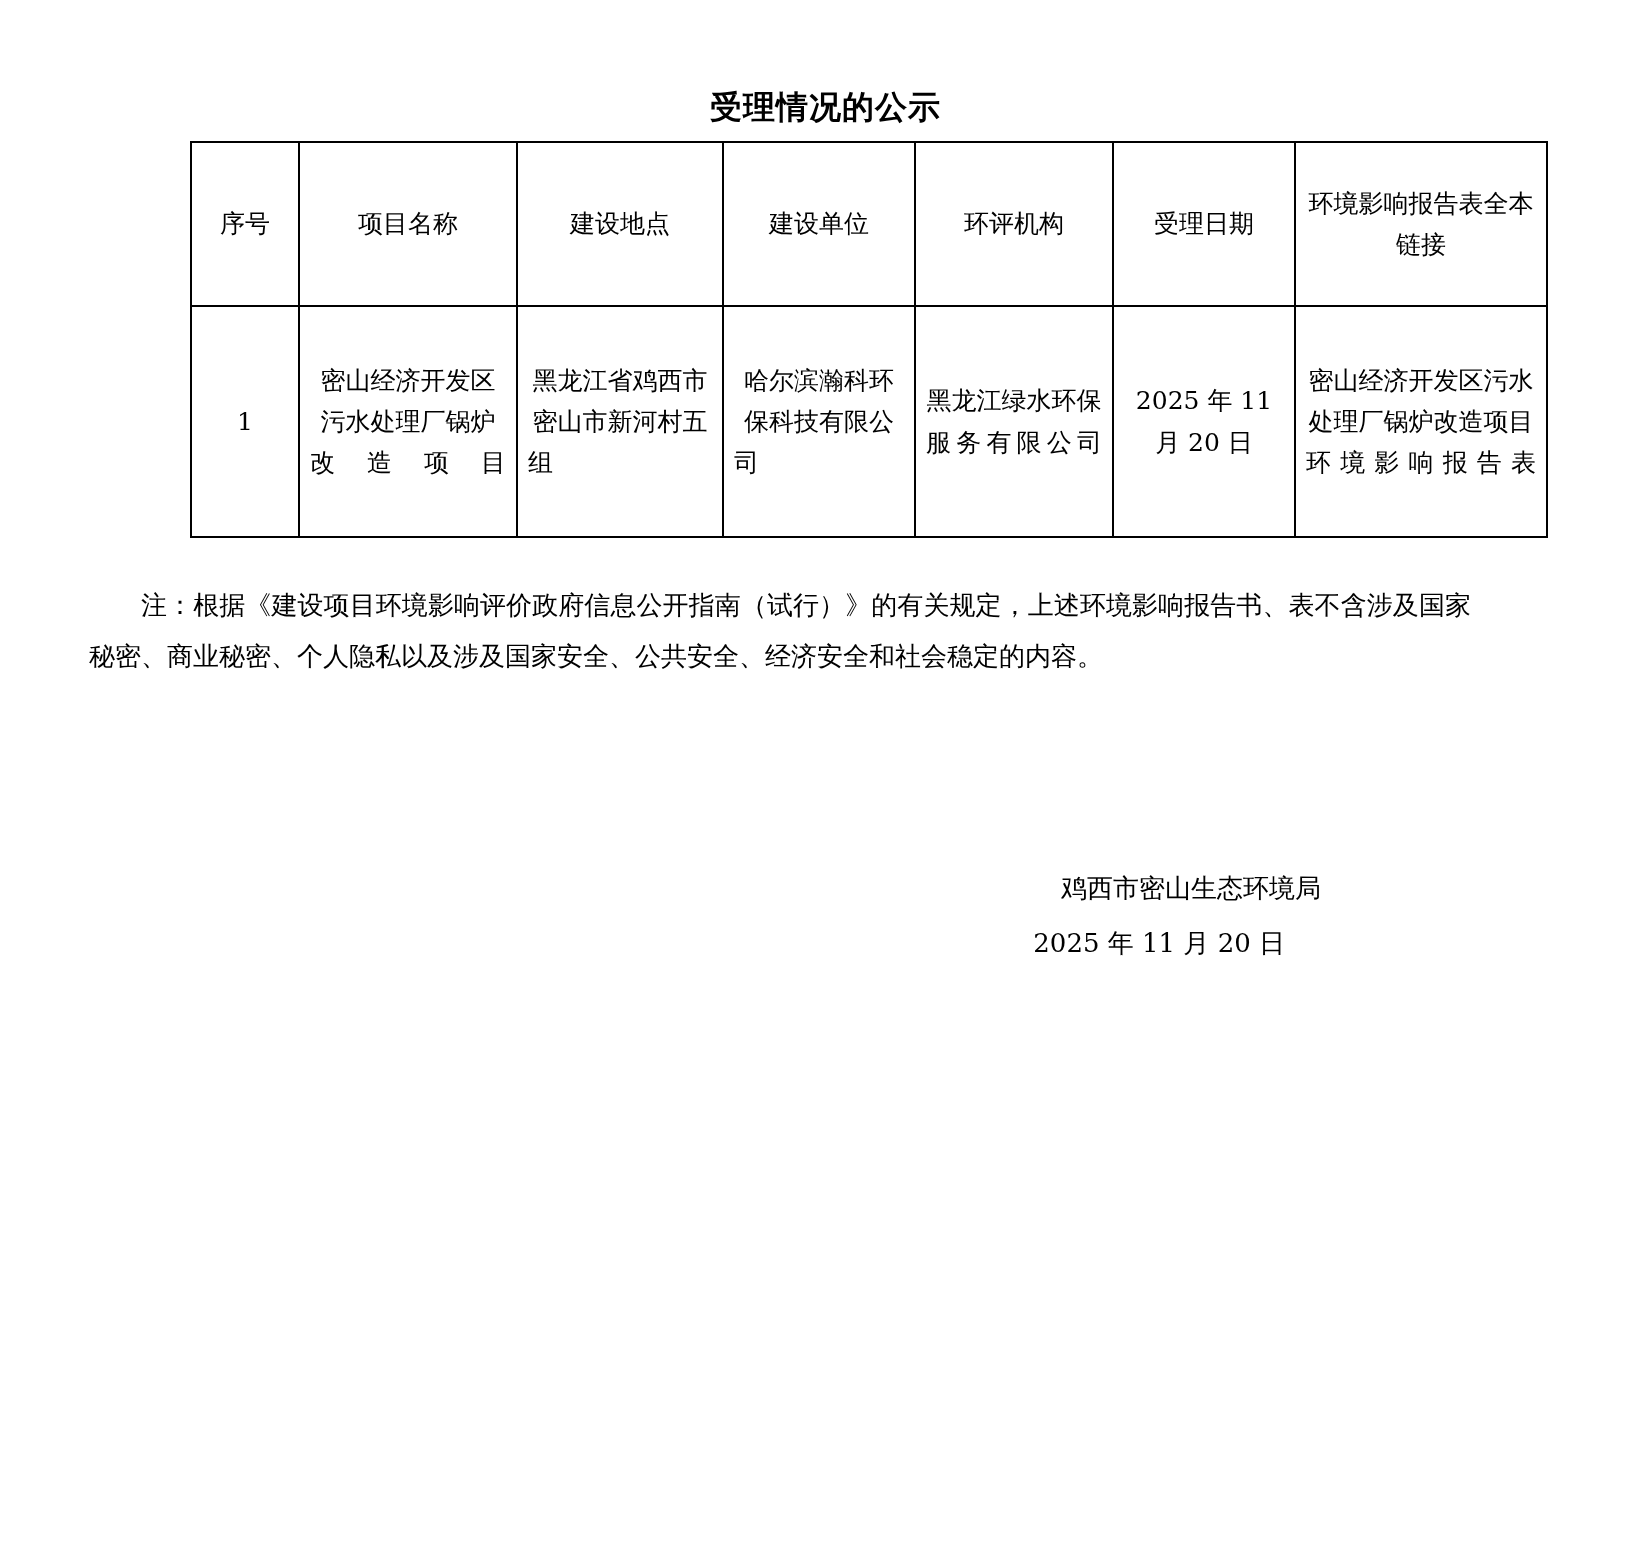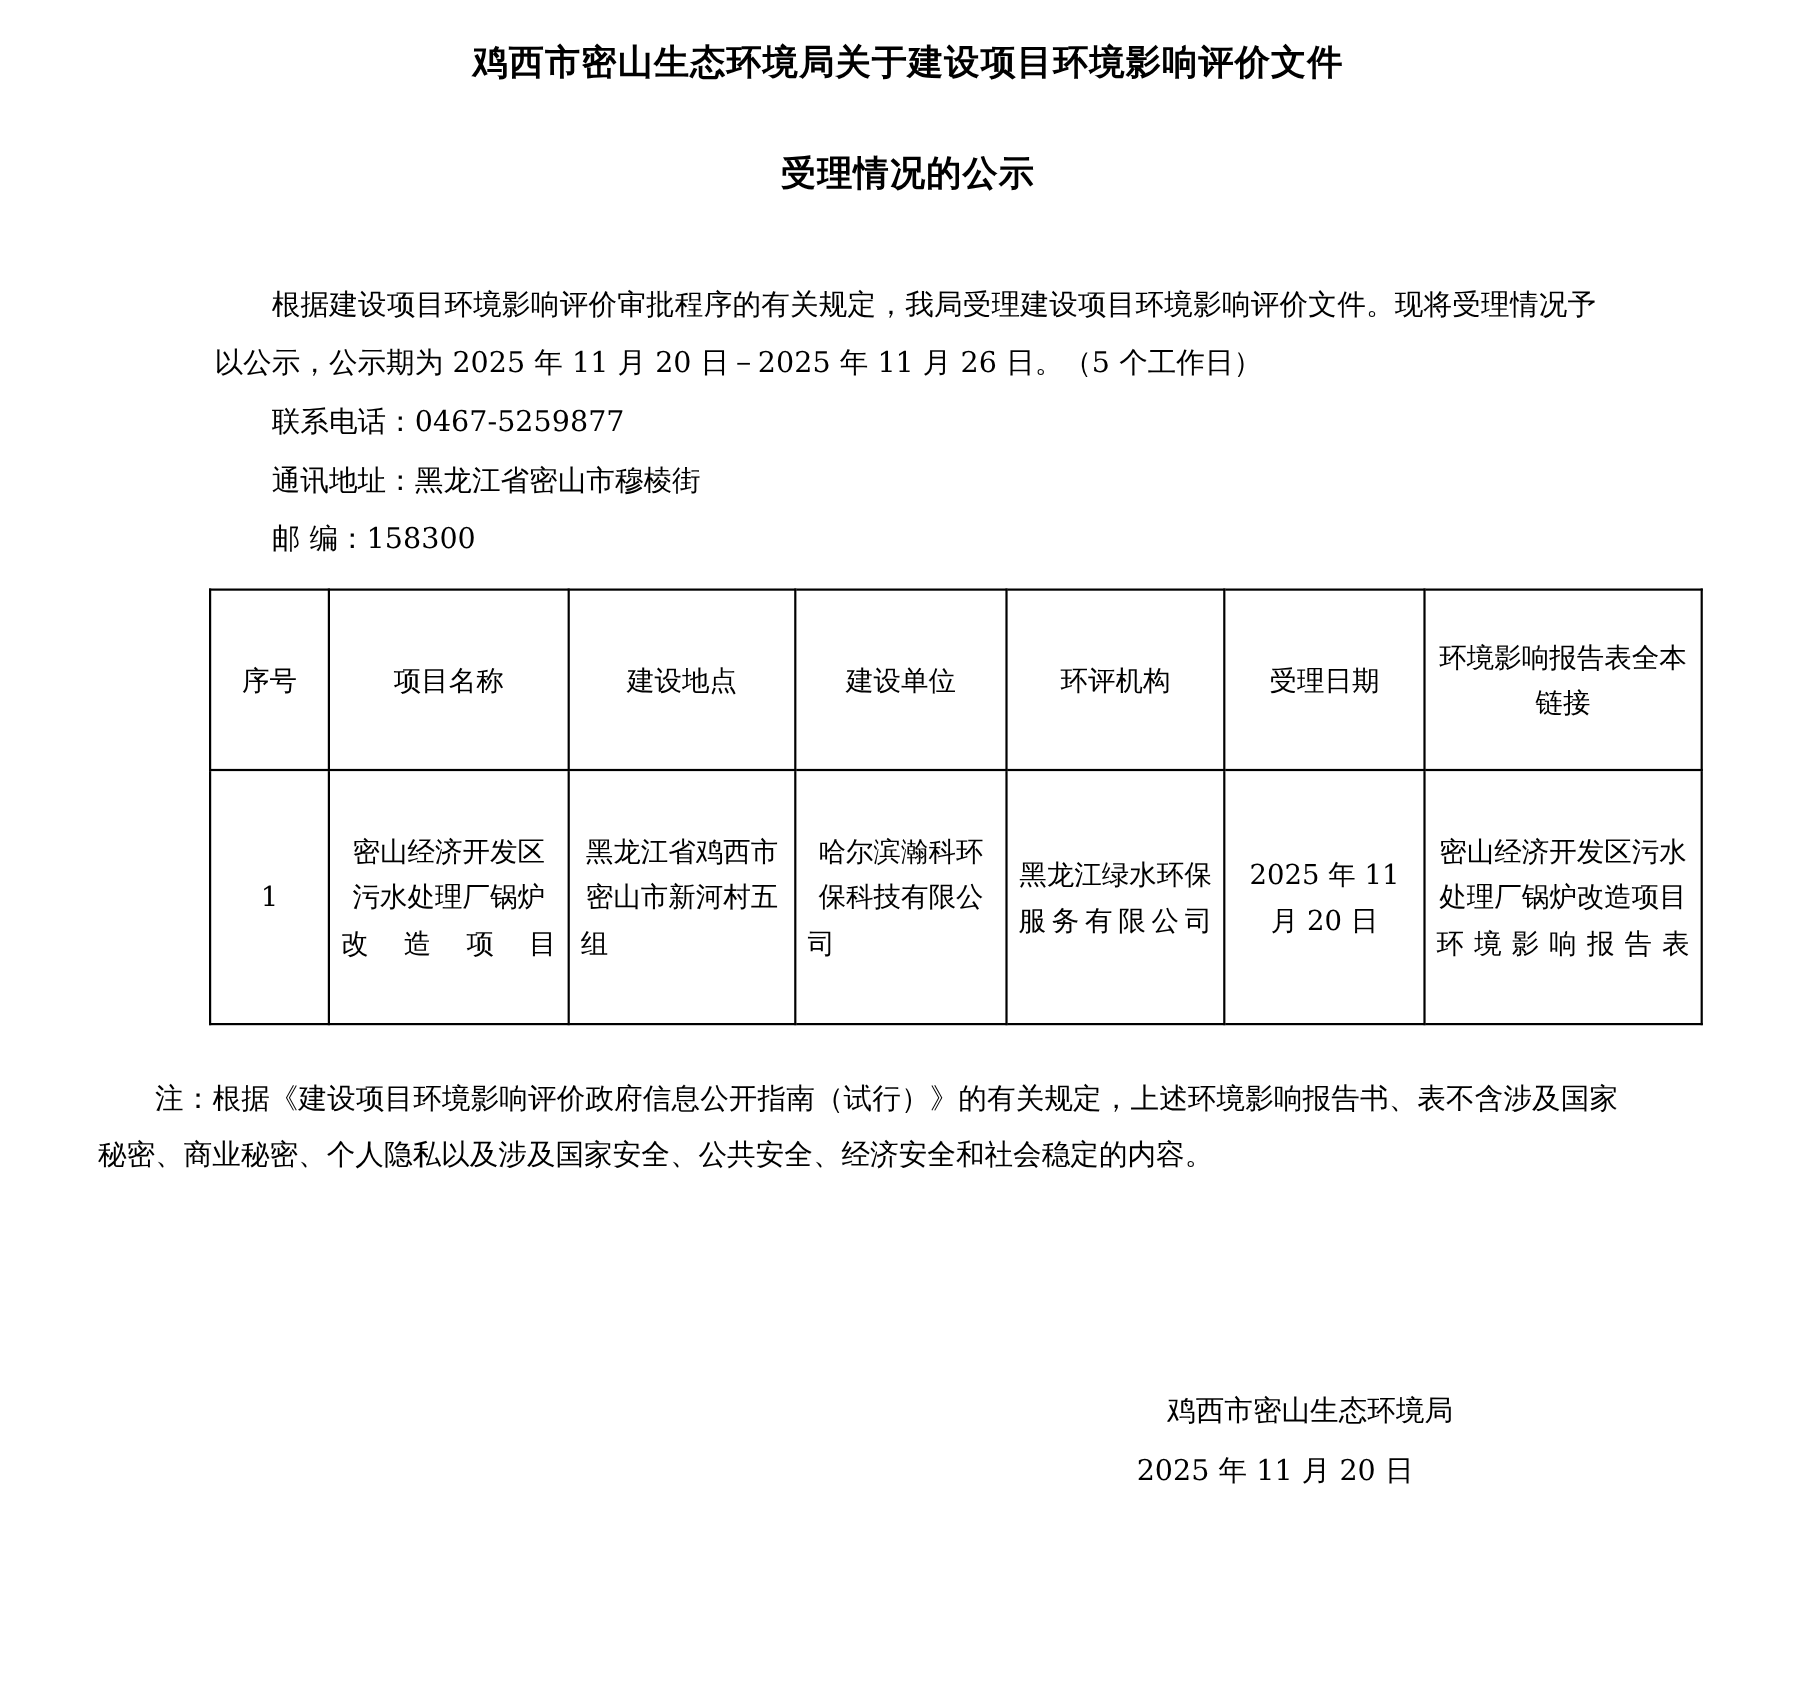--- a/index.html
+++ b/index.html
@@ -110,30 +110,23 @@
   .sign-date {
     padding-right: 36px;
   }
 </style>
 </head>
 <body>
 
 <div class="page">
 
   <div class="title-block">
-    <div class="title-line1">鸡西市密山生态环境局关于建设项目环境影响评价文件</div>
     <div class="title-line2">受理情况的公示</div>
   </div>
 
-  <div class="body-block">
-    <div class="para indent">根据建设项目环境影响评价审批程序的有关规定，我局受理建设项目环境影响评价文件。现将受理情况予以公示，公示期为 2025 年 11 月 20 日－2025 年 11 月 26 日。（5 个工作日）</div>
-    <div class="contact-line">联系电话：0467-5259877</div>
-    <div class="contact-line">通讯地址：黑龙江省密山市穆棱街</div>
-    <div class="contact-line">邮 编：158300</div>
-  </div>
 
   <div class="table-wrap">
     <table class="pub">
       <thead>
         <tr>
           <th class="col-no">序号</th>
           <th class="col-name">项目名称</th>
           <th class="col-place">建设地点</th>
           <th class="col-unit">建设单位</th>
           <th class="col-org">环评机构</th>

